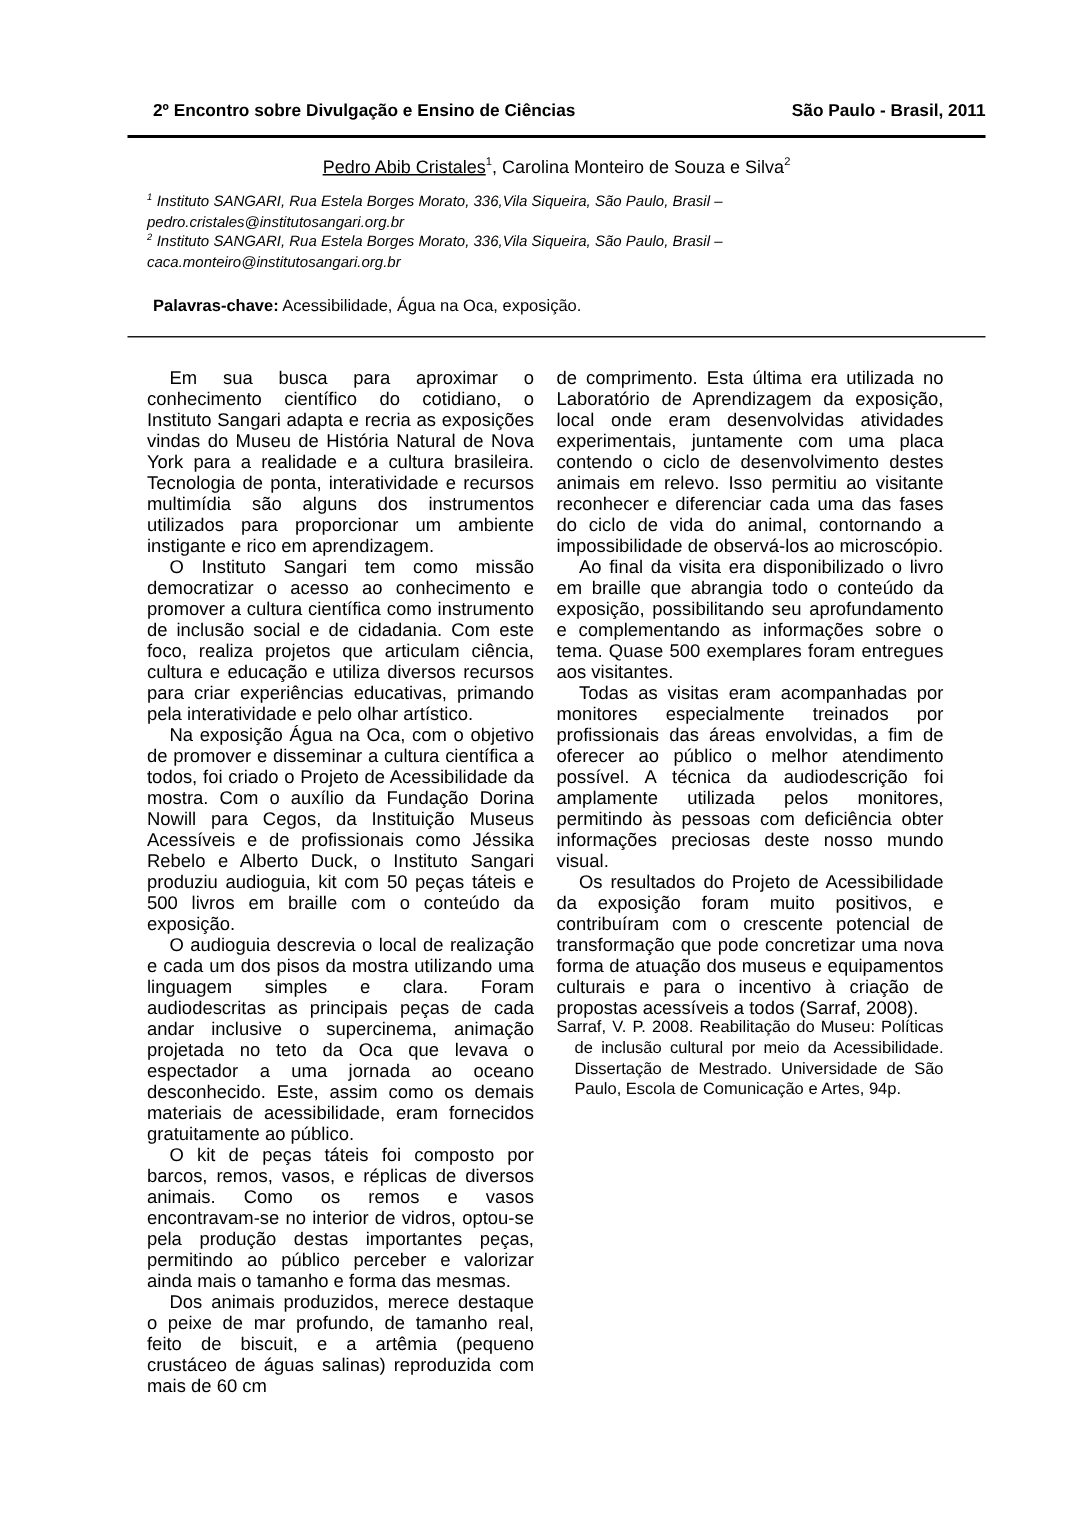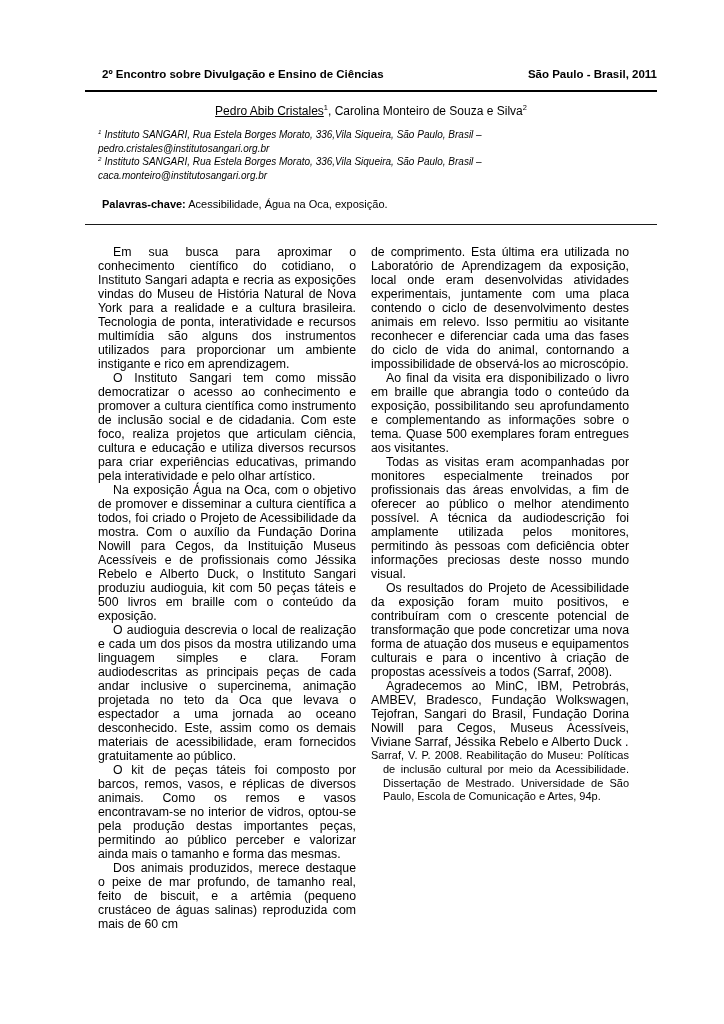--- a/index.html
+++ b/index.html
@@ -130,18 +130,17 @@
       <p class="indent">O audioguia descrevia o local de realização e cada um dos pisos da mostra utilizando uma linguagem simples e clara. Foram audiodescritas as principais peças de cada andar inclusive o supercinema, animação projetada no teto da Oca que levava o espectador a uma jornada ao oceano desconhecido. Este, assim como os demais materiais de acessibilidade, eram fornecidos gratuitamente ao público.</p>
       <p class="indent">O kit de peças táteis foi composto por barcos, remos, vasos, e réplicas de diversos animais. Como os remos e vasos encontravam-se no interior de vidros, optou-se pela produção destas importantes peças, permitindo ao público perceber e valorizar ainda mais o tamanho e forma das mesmas.</p>
       <p class="indent">Dos animais produzidos, merece destaque o peixe de mar profundo, de tamanho real, feito de biscuit, e a artêmia (pequeno crustáceo de águas salinas) reproduzida com mais de 60 cm</p>
     </div>
 
     <div class="col">
       <p>de comprimento. Esta última era utilizada no Laboratório de Aprendizagem da exposição, local onde eram desenvolvidas atividades experimentais, juntamente com uma placa contendo o ciclo de desenvolvimento destes animais em relevo. Isso permitiu ao visitante reconhecer e diferenciar cada uma das fases do ciclo de vida do animal, contornando a impossibilidade de observá-los ao microscópio.</p>
       <p class="indent">Ao final da visita era disponibilizado o livro em braille que abrangia todo o conteúdo da exposição, possibilitando seu aprofundamento e complementando as informações sobre o tema. Quase 500 exemplares foram entregues aos visitantes.</p>
       <p class="indent">Todas as visitas eram acompanhadas por monitores especialmente treinados por profissionais das áreas envolvidas, a fim de oferecer ao público o melhor atendimento possível. A técnica da audiodescrição foi amplamente utilizada pelos monitores, permitindo às pessoas com deficiência obter informações preciosas deste nosso mundo visual.</p>
       <p class="indent">Os resultados do Projeto de Acessibilidade da exposição foram muito positivos, e contribuíram com o crescente potencial de transformação que pode concretizar uma nova forma de atuação dos museus e equipamentos culturais e para o incentivo à criação de propostas acessíveis a todos (Sarraf, 2008).</p>
-      <p class="indent">Agradecemos ao MinC, IBM, Petrobrás, AMBEV, Bradesco, Fundação Wolkswagen, Tejofran, Sangari do Brasil, Fundação Dorina Nowill para Cegos, Museus Acessíveis, Viviane Sarraf, Jéssika Rebelo e Alberto Duck .</p>
       <p class="reference">Sarraf, V. P. 2008. Reabilitação do Museu: Políticas de inclusão cultural por meio da Acessibilidade. Dissertação de Mestrado. Universidade de São Paulo, Escola de Comunicação e Artes, 94p.</p>
     </div>
 
   </div>
 </div>
 
 </body></html>

